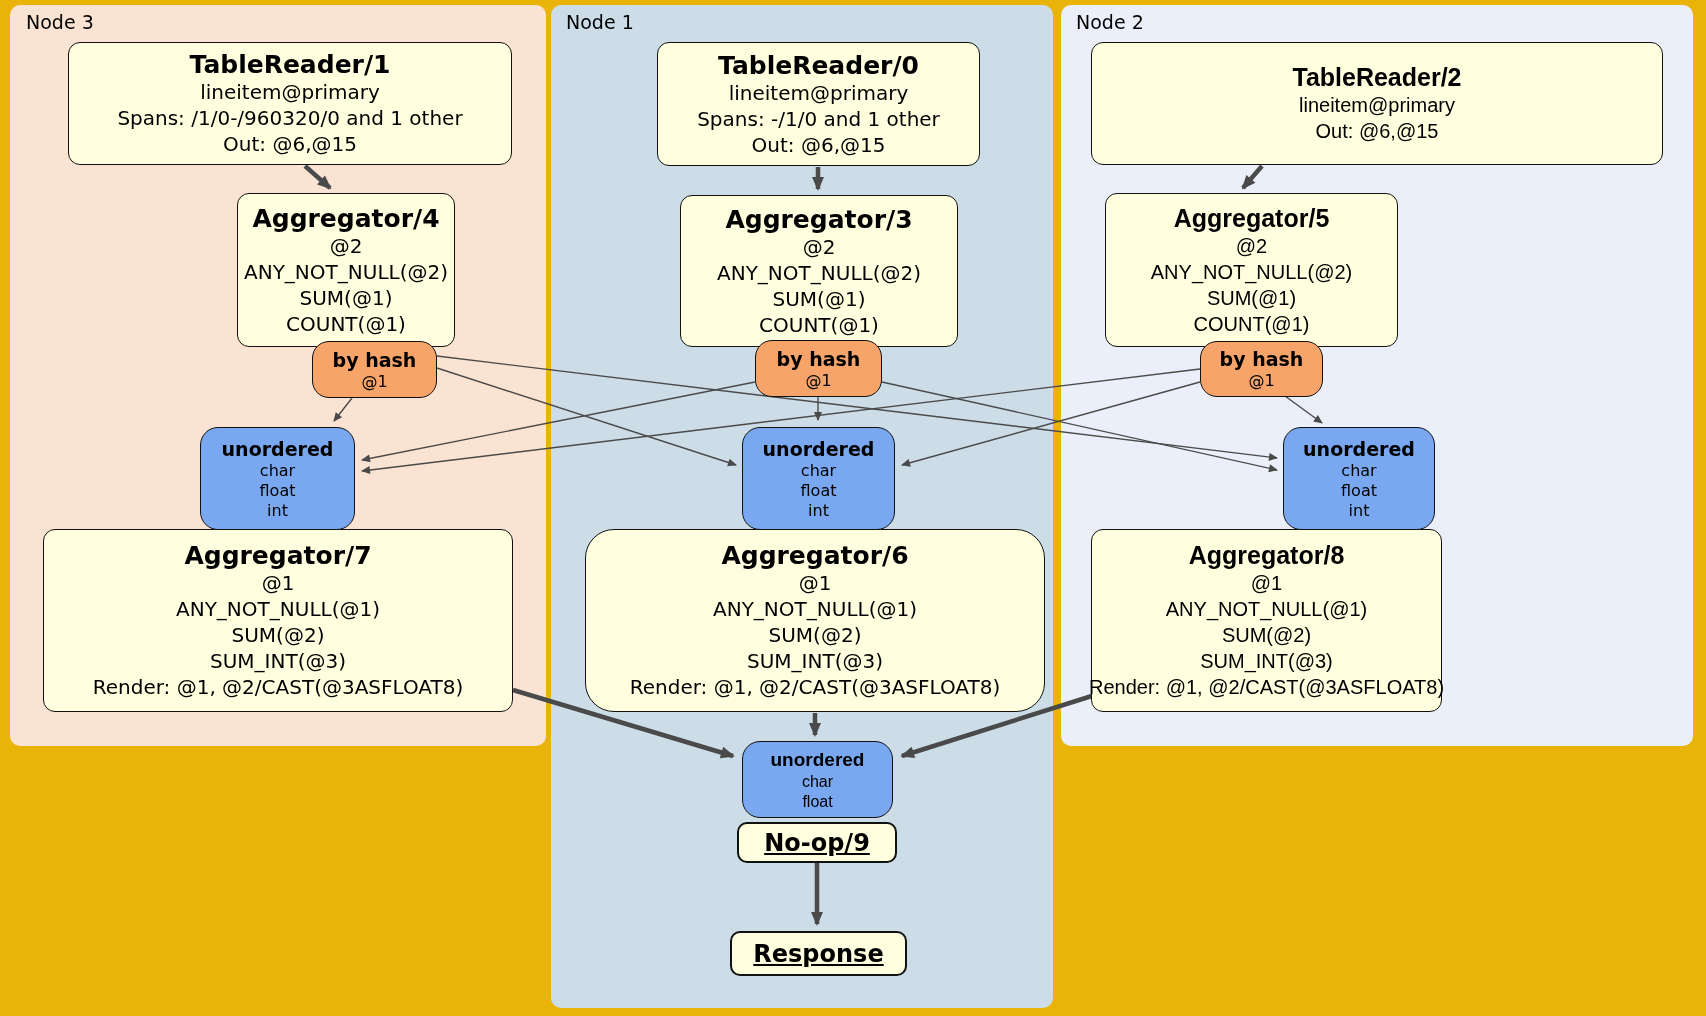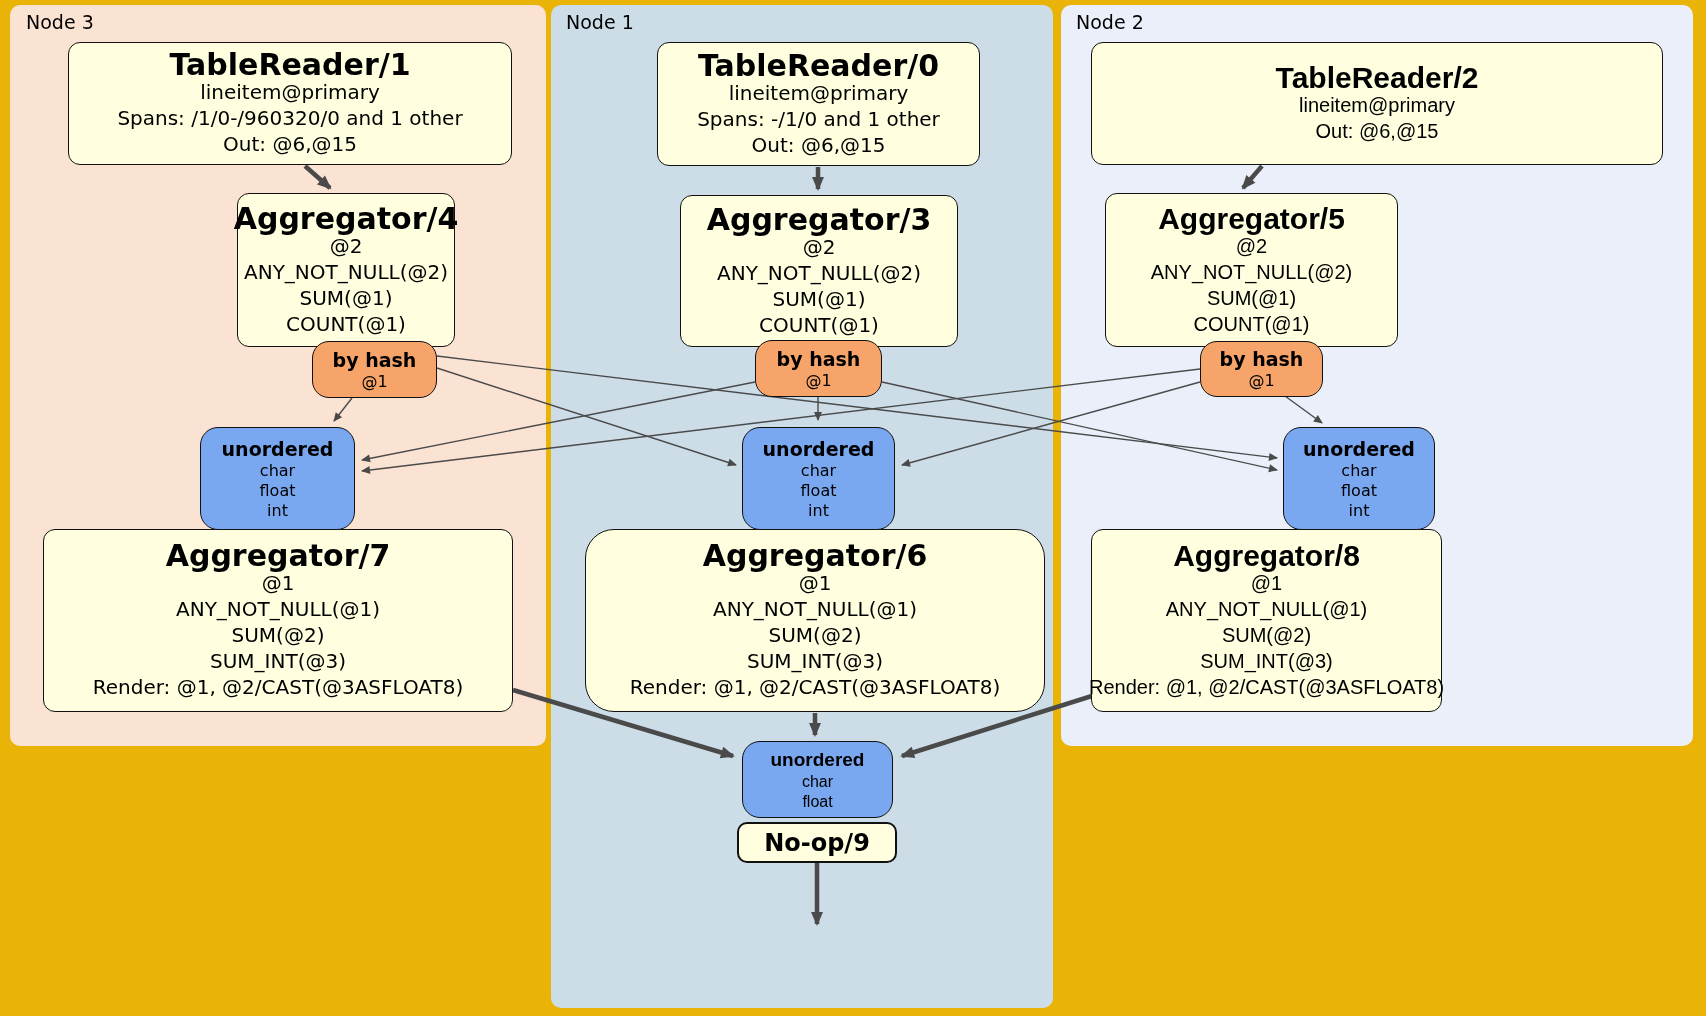--- a/index.html
+++ b/index.html
@@ -18,37 +18,37 @@
 
   svg.edges{position:absolute;left:0;top:0;z-index:1;}
   .edge-thick{stroke:#4A4A4A;stroke-width:4.5;fill:none;}
   .edge-thin{stroke:#4A4A4A;stroke-width:1.4;fill:none;}
 
   .box{
     position:absolute;box-sizing:border-box;z-index:2;
     display:flex;flex-direction:column;align-items:center;justify-content:center;
     text-align:center;background:#FFFFDF;border:1.6px solid #111;border-radius:12px;
   }
-  .box .title{font-weight:bold;font-size:30px;line-height:29px;white-space:nowrap;}
+  .box .title{font-weight:bold;font-size:25px;line-height:29px;white-space:nowrap;}
   .box .line{font-size:20px;line-height:26px;white-space:nowrap;}
 
   .router{
     background:#F6A469;border:1.8px solid #111;border-radius:17px;z-index:3;
   }
   .router .title{font-size:19px;line-height:23px;}
   .router .line{font-size:16px;line-height:19px;}
 
   .sync{
     background:#7AA8F0;border:1.6px solid #111;border-radius:18px;z-index:3;
   }
   .sync .title{font-size:19px;line-height:24px;}
   .sync .line{font-size:16px;line-height:20px;}
 
   .small-proc{border-radius:10px;border-width:2px;z-index:3;}
-  .small-proc .title{font-size:24px;line-height:28px;}
+  .small-proc .title{font-size:24px;line-height:28px;text-decoration:underline;}
 
   
   #tr1 {left:68px;  top:42px;  width:444px;height:123px;}
   #agg4{left:237px; top:193px; width:218px;height:154px;}
   #bh3 {left:312px; top:341px; width:125px;height:57px;}
   #u3  {left:200px; top:427px; width:155px;height:103px;}
   #agg7{left:43px;  top:529px; width:470px;height:183px;}
 
   #tr0 {left:657px; top:42px;  width:323px;height:124px;justify-content:center;}
   #agg3{left:680px; top:195px; width:278px;height:152px;}
@@ -182,20 +182,23 @@
   <div class="box sync f-narrow" id="uf">
     <span class="title" style="font-weight:bold">unordered</span>
     <span class="line">char</span>
     <span class="line">float</span>
   </div>
 
   <div class="box small-proc f-wide" id="noop">
     <span class="title">No-op/9</span>
   </div>
 
+  <div class="box small-proc f-wide" id="resp">
+    <span class="title">Response</span>
+  </div>
 
   <div class="box f-narrow" id="tr2">
     <span class="title">TableReader/2</span>
     <span class="line">lineitem@primary</span>
     <span class="line">Out: @6,@15</span>
   </div>
 
   <div class="box f-narrow" id="agg5">
     <span class="title">Aggregator/5</span>
     <span class="line">@2</span>

